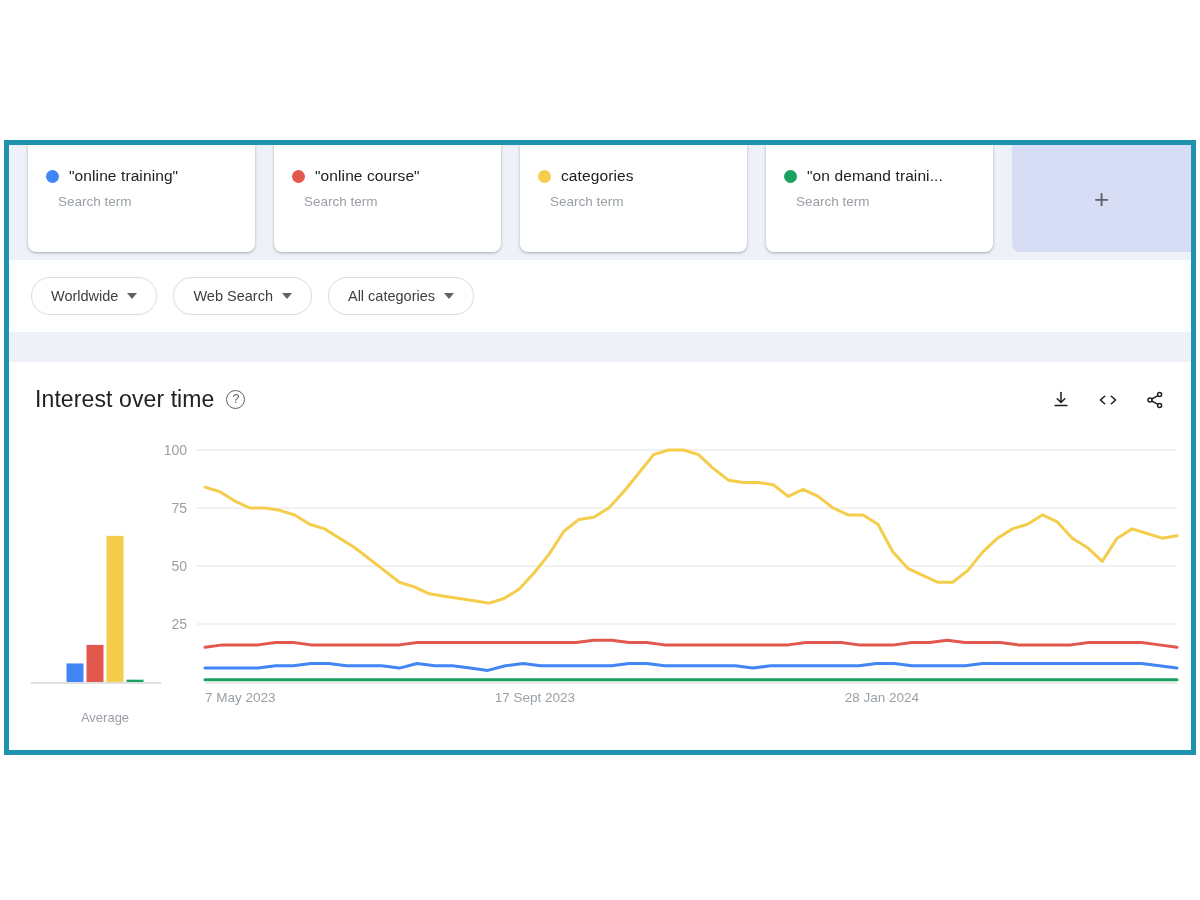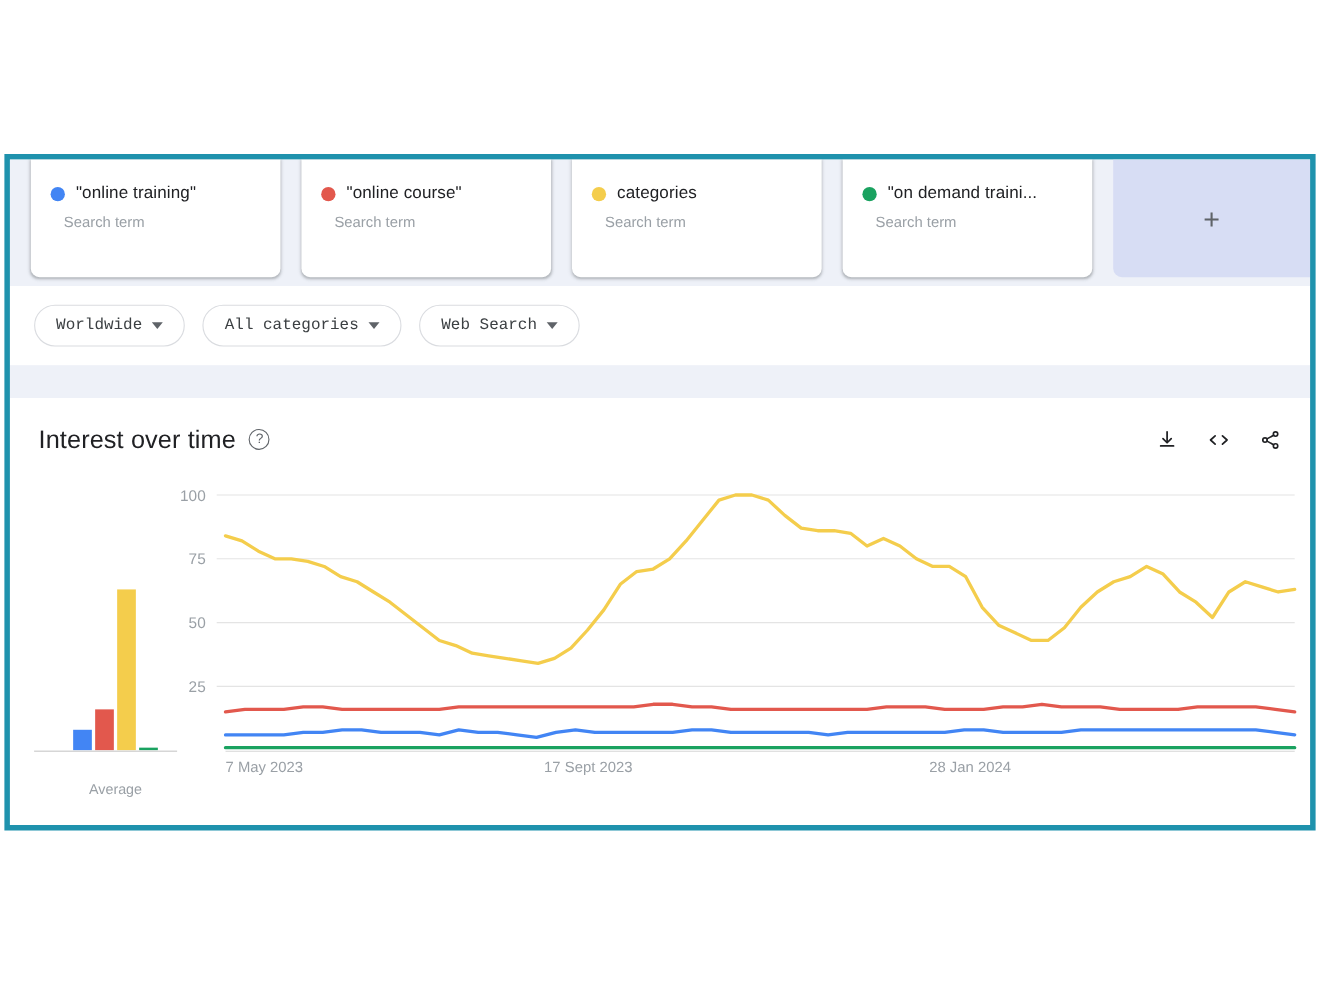--- a/index.html
+++ b/index.html
@@ -73,21 +73,20 @@
   .chip {
     height: 38px;
     border: 1px solid #dadce0;
     border-radius: 19px;
     background: #fff;
     display: flex; align-items: center; gap: 9px;
     padding: 2px 19px;
     font-size: 14.5px; color: #3c4043;
     white-space: nowrap;
     cursor: pointer;
-    font-family: Liberation Mono, monospace;
   }
   .caret {
     width:0;height:0;
     border-left:5px solid transparent;
     border-right:5px solid transparent;
     border-top:6px solid #5f6368;
   }
 
   
   .band { height: 30px; background: #eef1f8; }
@@ -162,25 +161,25 @@
         <span class="plus-icon">+</span>
       </div>
     </div>
 
     <div class="filter-bar">
       <div class="chip">
         <span>Worldwide</span>
         <span class="caret"></span>
       </div>
       <div class="chip">
+        <span>Web Search</span>
+        <span class="caret"></span>
+      </div>
+      <div class="chip">
         <span>All categories</span>
-        <span class="caret"></span>
-      </div>
-      <div class="chip">
-        <span>Web Search</span>
         <span class="caret"></span>
       </div>
     </div>
 
     <div class="band"></div>
 
     <div class="panel">
       <div class="panel-head">
         <div class="panel-title-wrap">
           <span class="panel-title">Interest over time</span>

